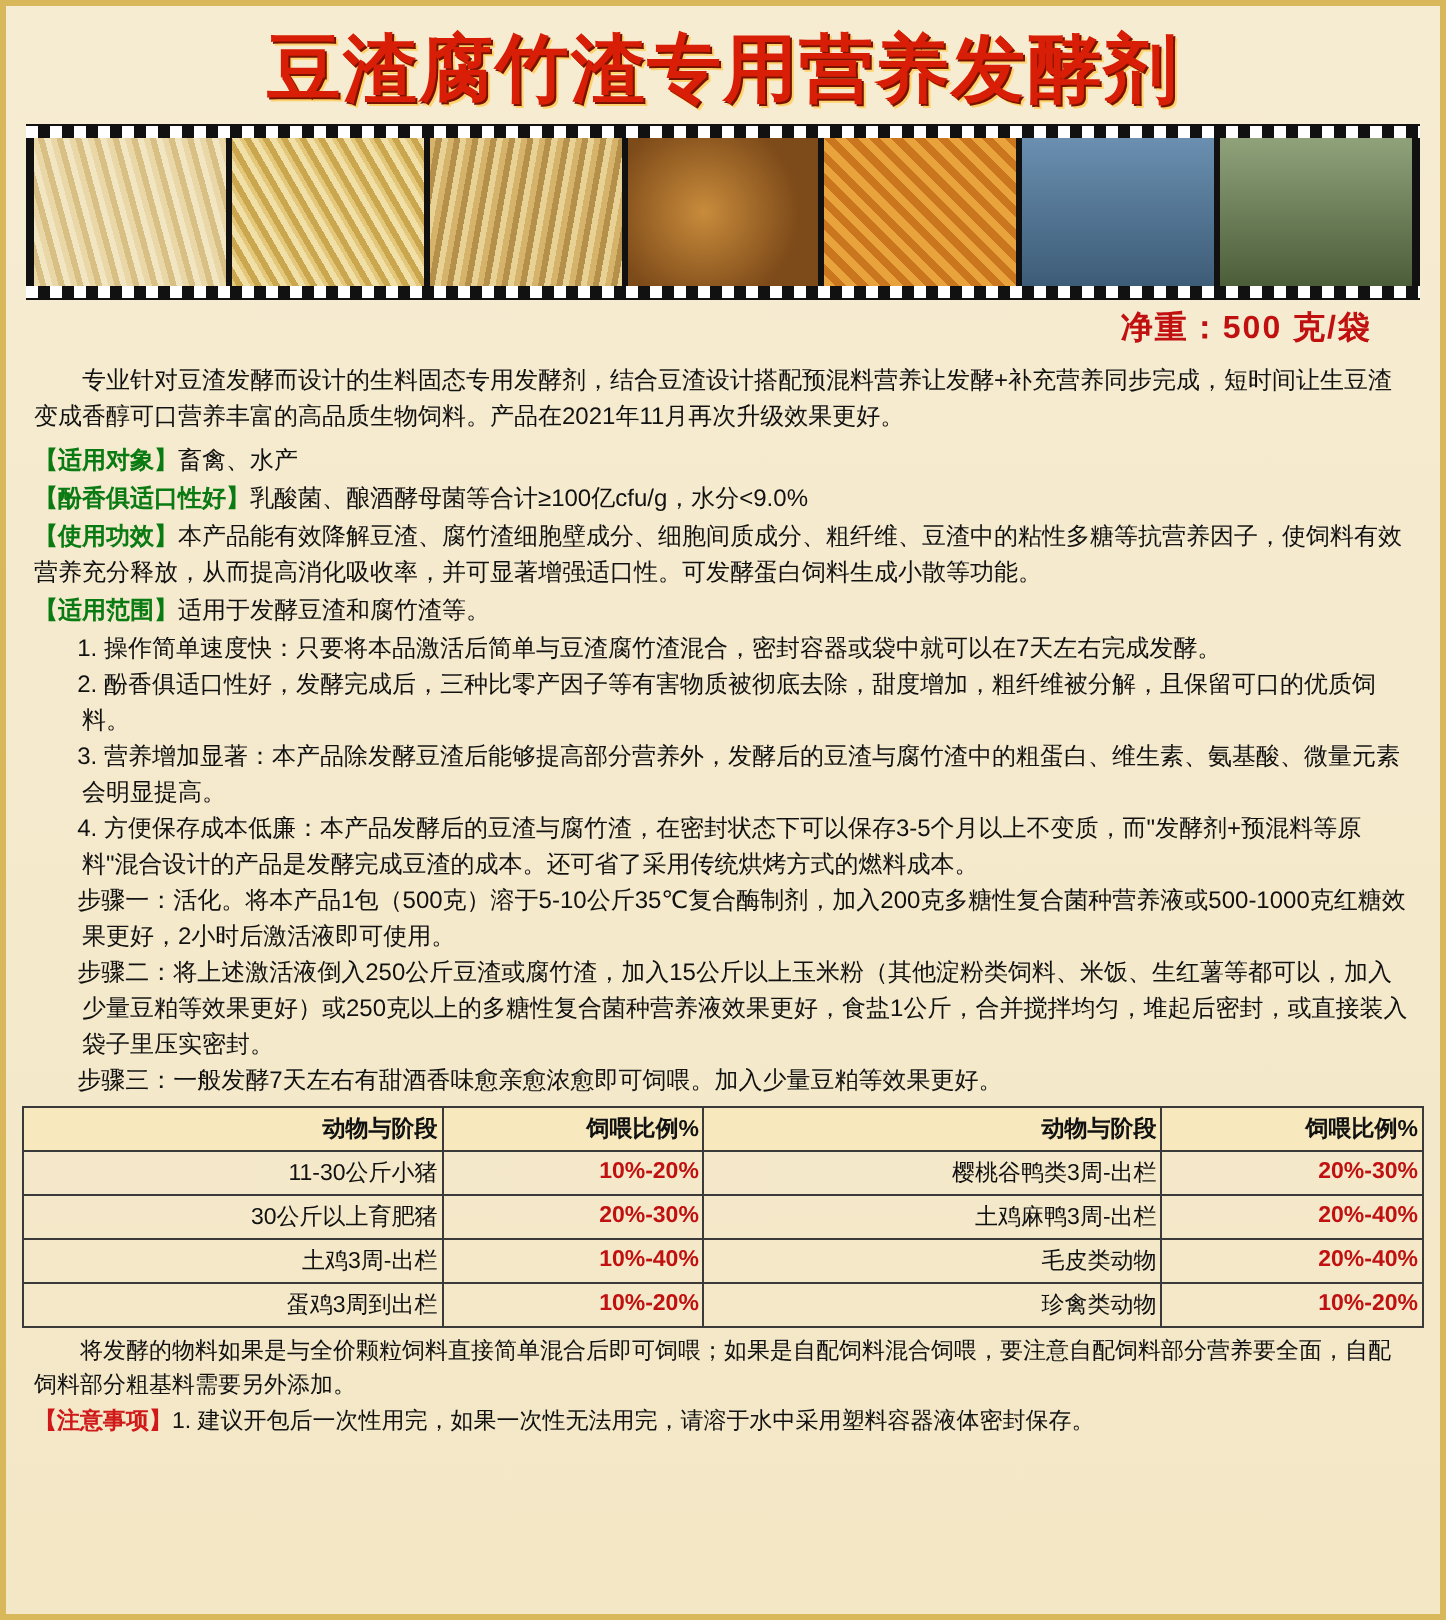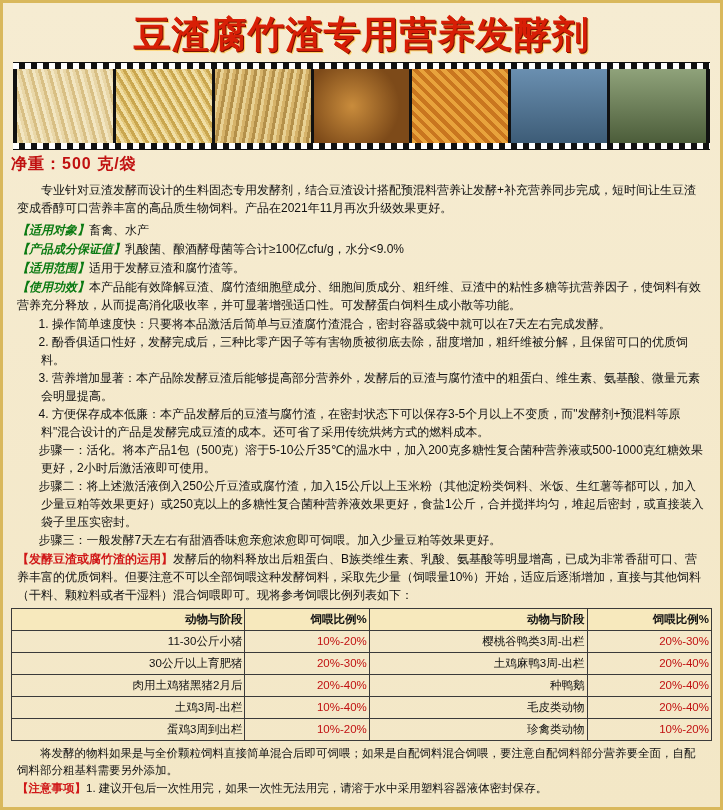--- a/index.html
+++ b/index.html
@@ -47,48 +47,49 @@
   .filmstrip:after{bottom:1px;}
   .frame{flex:1;height:100%;background:#999;overflow:hidden;position:relative;}
   .f1{background:repeating-linear-gradient(75deg,#e9d7a8 0 3px,#d8bf84 3px 6px,#f2e6c2 6px 9px);}
   .f2{background:repeating-linear-gradient(60deg,#e3c77a 0 2px,#caa74f 2px 5px,#f0dfa6 5px 8px);}
   .f3{background:repeating-linear-gradient(100deg,#d6b36a 0 3px,#b4904a 3px 6px,#e8d194 6px 9px);}
   .f4{background:radial-gradient(circle at 40% 50%,#c98c3c,#7d4a19 70%);}
   .f5{background:repeating-linear-gradient(45deg,#e8a33c 0 4px,#c9761f 4px 8px);}
   .f6{background:linear-gradient(#6a8fb0,#3d5c77);}
   .f7{background:linear-gradient(#8fa27a,#4c5d3a);}
   .netweight{
+    text-align:right;
     padding-right:26px;
     font-weight:bold;
     font-size:16px;
     color:#c01010;
     margin:4px 0 6px 0;
     letter-spacing:1px;
   }
   .body-text{font-size:12px;line-height:1.5;padding:0 6px;}
   .intro{text-indent:2em;margin:0 0 4px 0;}
   .sect{margin:1px 0;}
-  .sect .lab{color:#0a7a12;font-weight:bold;font-style:italic;}
+  .sect .lab{color:#0a7a12;font-weight:bold;}
   .sect .lab-red{color:#d01818;font-weight:bold;}
   .indent{text-indent:2em;}
   .indent2{padding-left:2em;text-indent:-0.2em;}
   table.dose{
     width:100%;
     border-collapse:collapse;
     font-size:11.5px;
     margin:4px 0 4px 0;
   }
   table.dose th,table.dose td{
     border:1px solid #3a3a3a;
     text-align:right;
     padding:2px 2px;
     height:17px;
   }
   table.dose th{background:#f7e9bd;font-weight:bold;color:#111;}
-  table.dose td.ratio{color:#c01010;font-weight:normal;}
+  table.dose td.ratio{color:#c01010;font-weight:bold;}
   .notes{font-size:11.5px;line-height:1.5;padding:0 6px;}
 </style>
 </head>
 <body>
 
 <div class="page">
 
   <div class="title">豆渣腐竹渣专用营养发酵剂</div>
 
   <div class="filmstrip">
@@ -103,47 +104,44 @@
 
   <div class="netweight">净重：500 克/袋</div>
 
   <div class="body-text">
     <div class="intro">专业针对豆渣发酵而设计的生料固态专用发酵剂，结合豆渣设计搭配预混料营养让发酵+补充营养同步完成，短时间让生豆渣变成香醇可口营养丰富的高品质生物饲料。产品在2021年11月再次升级效果更好。</div>
 
     <div class="sect">
       <span class="lab">【适用对象】</span><span>畜禽、水产</span>
     </div>
     <div class="sect">
-      <span class="lab">【产品成分保证值】</span><span>乳酸菌、酿酒酵母菌等合计≥100亿cfu/g，水分&lt;9.0%</span>
+      <span class="lab">【酚香俱适口性好】</span><span>乳酸菌、酿酒酵母菌等合计≥100亿cfu/g，水分&lt;9.0%</span>
+    </div>
+    <div class="sect">
+      <span class="lab">【使用功效】</span><span>本产品能有效降解豆渣、腐竹渣细胞壁成分、细胞间质成分、粗纤维、豆渣中的粘性多糖等抗营养因子，使饲料有效营养充分释放，从而提高消化吸收率，并可显著增强适口性。可发酵蛋白饲料生成小散等功能。</span>
     </div>
     <div class="sect">
       <span class="lab">【适用范围】</span><span>适用于发酵豆渣和腐竹渣等。</span>
-    </div>
-    <div class="sect">
-      <span class="lab">【使用功效】</span><span>本产品能有效降解豆渣、腐竹渣细胞壁成分、细胞间质成分、粗纤维、豆渣中的粘性多糖等抗营养因子，使饲料有效营养充分释放，从而提高消化吸收率，并可显著增强适口性。可发酵蛋白饲料生成小散等功能。</span>
     </div>
 
     <div class="indent2">1. 操作简单速度快：只要将本品激活后简单与豆渣腐竹渣混合，密封容器或袋中就可以在7天左右完成发酵。</div>
     <div class="indent2">2. 酚香俱适口性好，发酵完成后，三种比零产因子等有害物质被彻底去除，甜度增加，粗纤维被分解，且保留可口的优质饲料。</div>
     <div class="indent2">3. 营养增加显著：本产品除发酵豆渣后能够提高部分营养外，发酵后的豆渣与腐竹渣中的粗蛋白、维生素、氨基酸、微量元素会明显提高。</div>
     <div class="indent2">4. 方便保存成本低廉：本产品发酵后的豆渣与腐竹渣，在密封状态下可以保存3-5个月以上不变质，而"发酵剂+预混料等原料"混合设计的产品是发酵完成豆渣的成本。还可省了采用传统烘烤方式的燃料成本。</div>
 
     <div class="indent2">
-      <span class="lab-blue">步骤一：</span><span>活化。将本产品1包（500克）溶于5-10公斤35℃的温水中，加入200克多糖性复合菌种营养液或500-1000克红糖效果更好，2小时后激活液即可使用。</span>
+      <span class="lab-blue">步骤一：</span><span>活化。将本产品1包（500克）溶于5-10公斤35℃复合酶制剂，加入200克多糖性复合菌种营养液或500-1000克红糖效果更好，2小时后激活液即可使用。</span>
     </div>
     <div class="indent2">
       <span class="lab-blue">步骤二：</span><span>将上述激活液倒入250公斤豆渣或腐竹渣，加入15公斤以上玉米粉（其他淀粉类饲料、米饭、生红薯等都可以，加入少量豆粕等效果更好）或250克以上的多糖性复合菌种营养液效果更好，食盐1公斤，合并搅拌均匀，堆起后密封，或直接装入袋子里压实密封。</span>
     </div>
     <div class="indent2">
       <span class="lab-blue">步骤三：</span><span>一般发酵7天左右有甜酒香味愈亲愈浓愈即可饲喂。加入少量豆粕等效果更好。</span>
     </div>
 
-    <div class="sect">
-      <span class="lab-red">【发酵豆渣或腐竹渣的运用】</span><span>发酵后的物料释放出后粗蛋白、B族类维生素、乳酸、氨基酸等明显增高，已成为非常香甜可口、营养丰富的优质饲料。但要注意不可以全部饲喂这种发酵饲料，采取先少量（饲喂量10%）开始，适应后逐渐增加，直接与其他饲料（干料、颗粒料或者干湿料）混合饲喂即可。现将参考饲喂比例列表如下：</span>
-    </div>
   </div>
 
   <table class="dose">
     <thead>
       <tr>
         <th>动物与阶段</th>
         <th>饲喂比例%</th>
         <th>动物与阶段</th>
         <th>饲喂比例%</th>
       </tr>
@@ -152,26 +150,20 @@
       <tr>
         <td>11-30公斤小猪</td>
         <td class="ratio">10%-20%</td>
         <td>樱桃谷鸭类3周-出栏</td>
         <td class="ratio">20%-30%</td>
       </tr>
       <tr>
         <td>30公斤以上育肥猪</td>
         <td class="ratio">20%-30%</td>
         <td>土鸡麻鸭3周-出栏</td>
-        <td class="ratio">20%-40%</td>
-      </tr>
-      <tr>
-        <td>肉用土鸡猪黑猪2月后</td>
-        <td class="ratio">20%-40%</td>
-        <td>种鸭鹅</td>
         <td class="ratio">20%-40%</td>
       </tr>
       <tr>
         <td>土鸡3周-出栏</td>
         <td class="ratio">10%-40%</td>
         <td>毛皮类动物</td>
         <td class="ratio">20%-40%</td>
       </tr>
       <tr>
         <td>蛋鸡3周到出栏</td>

